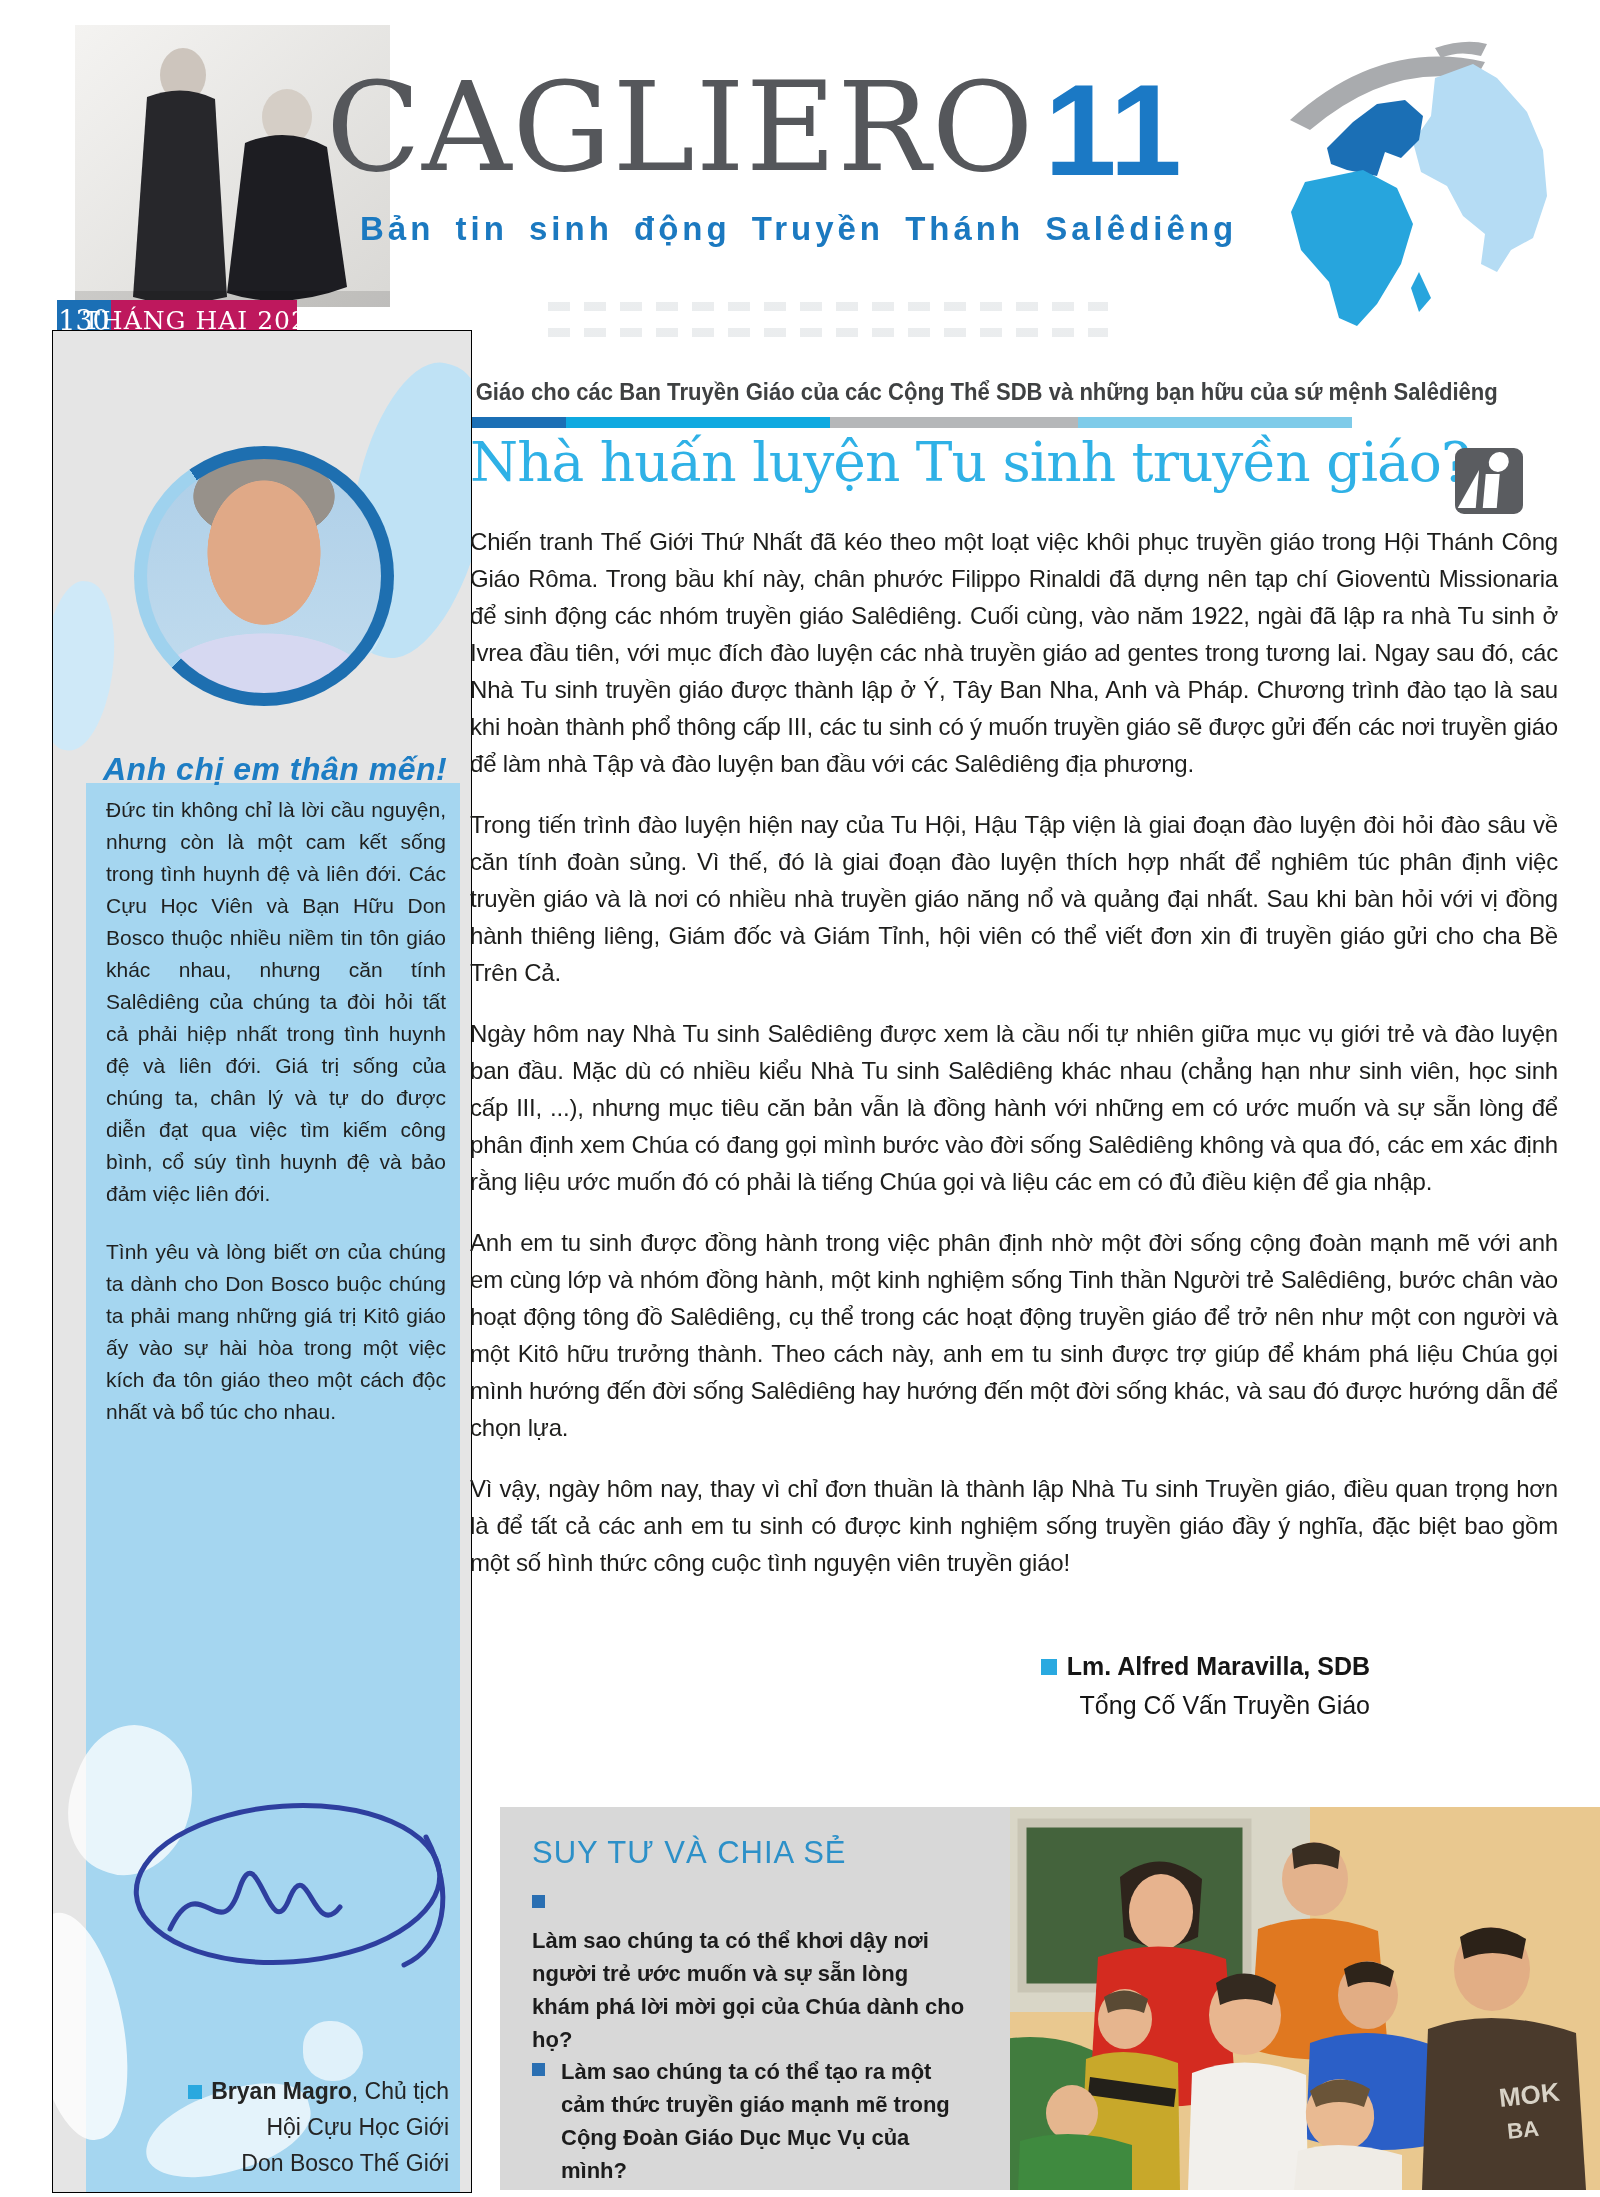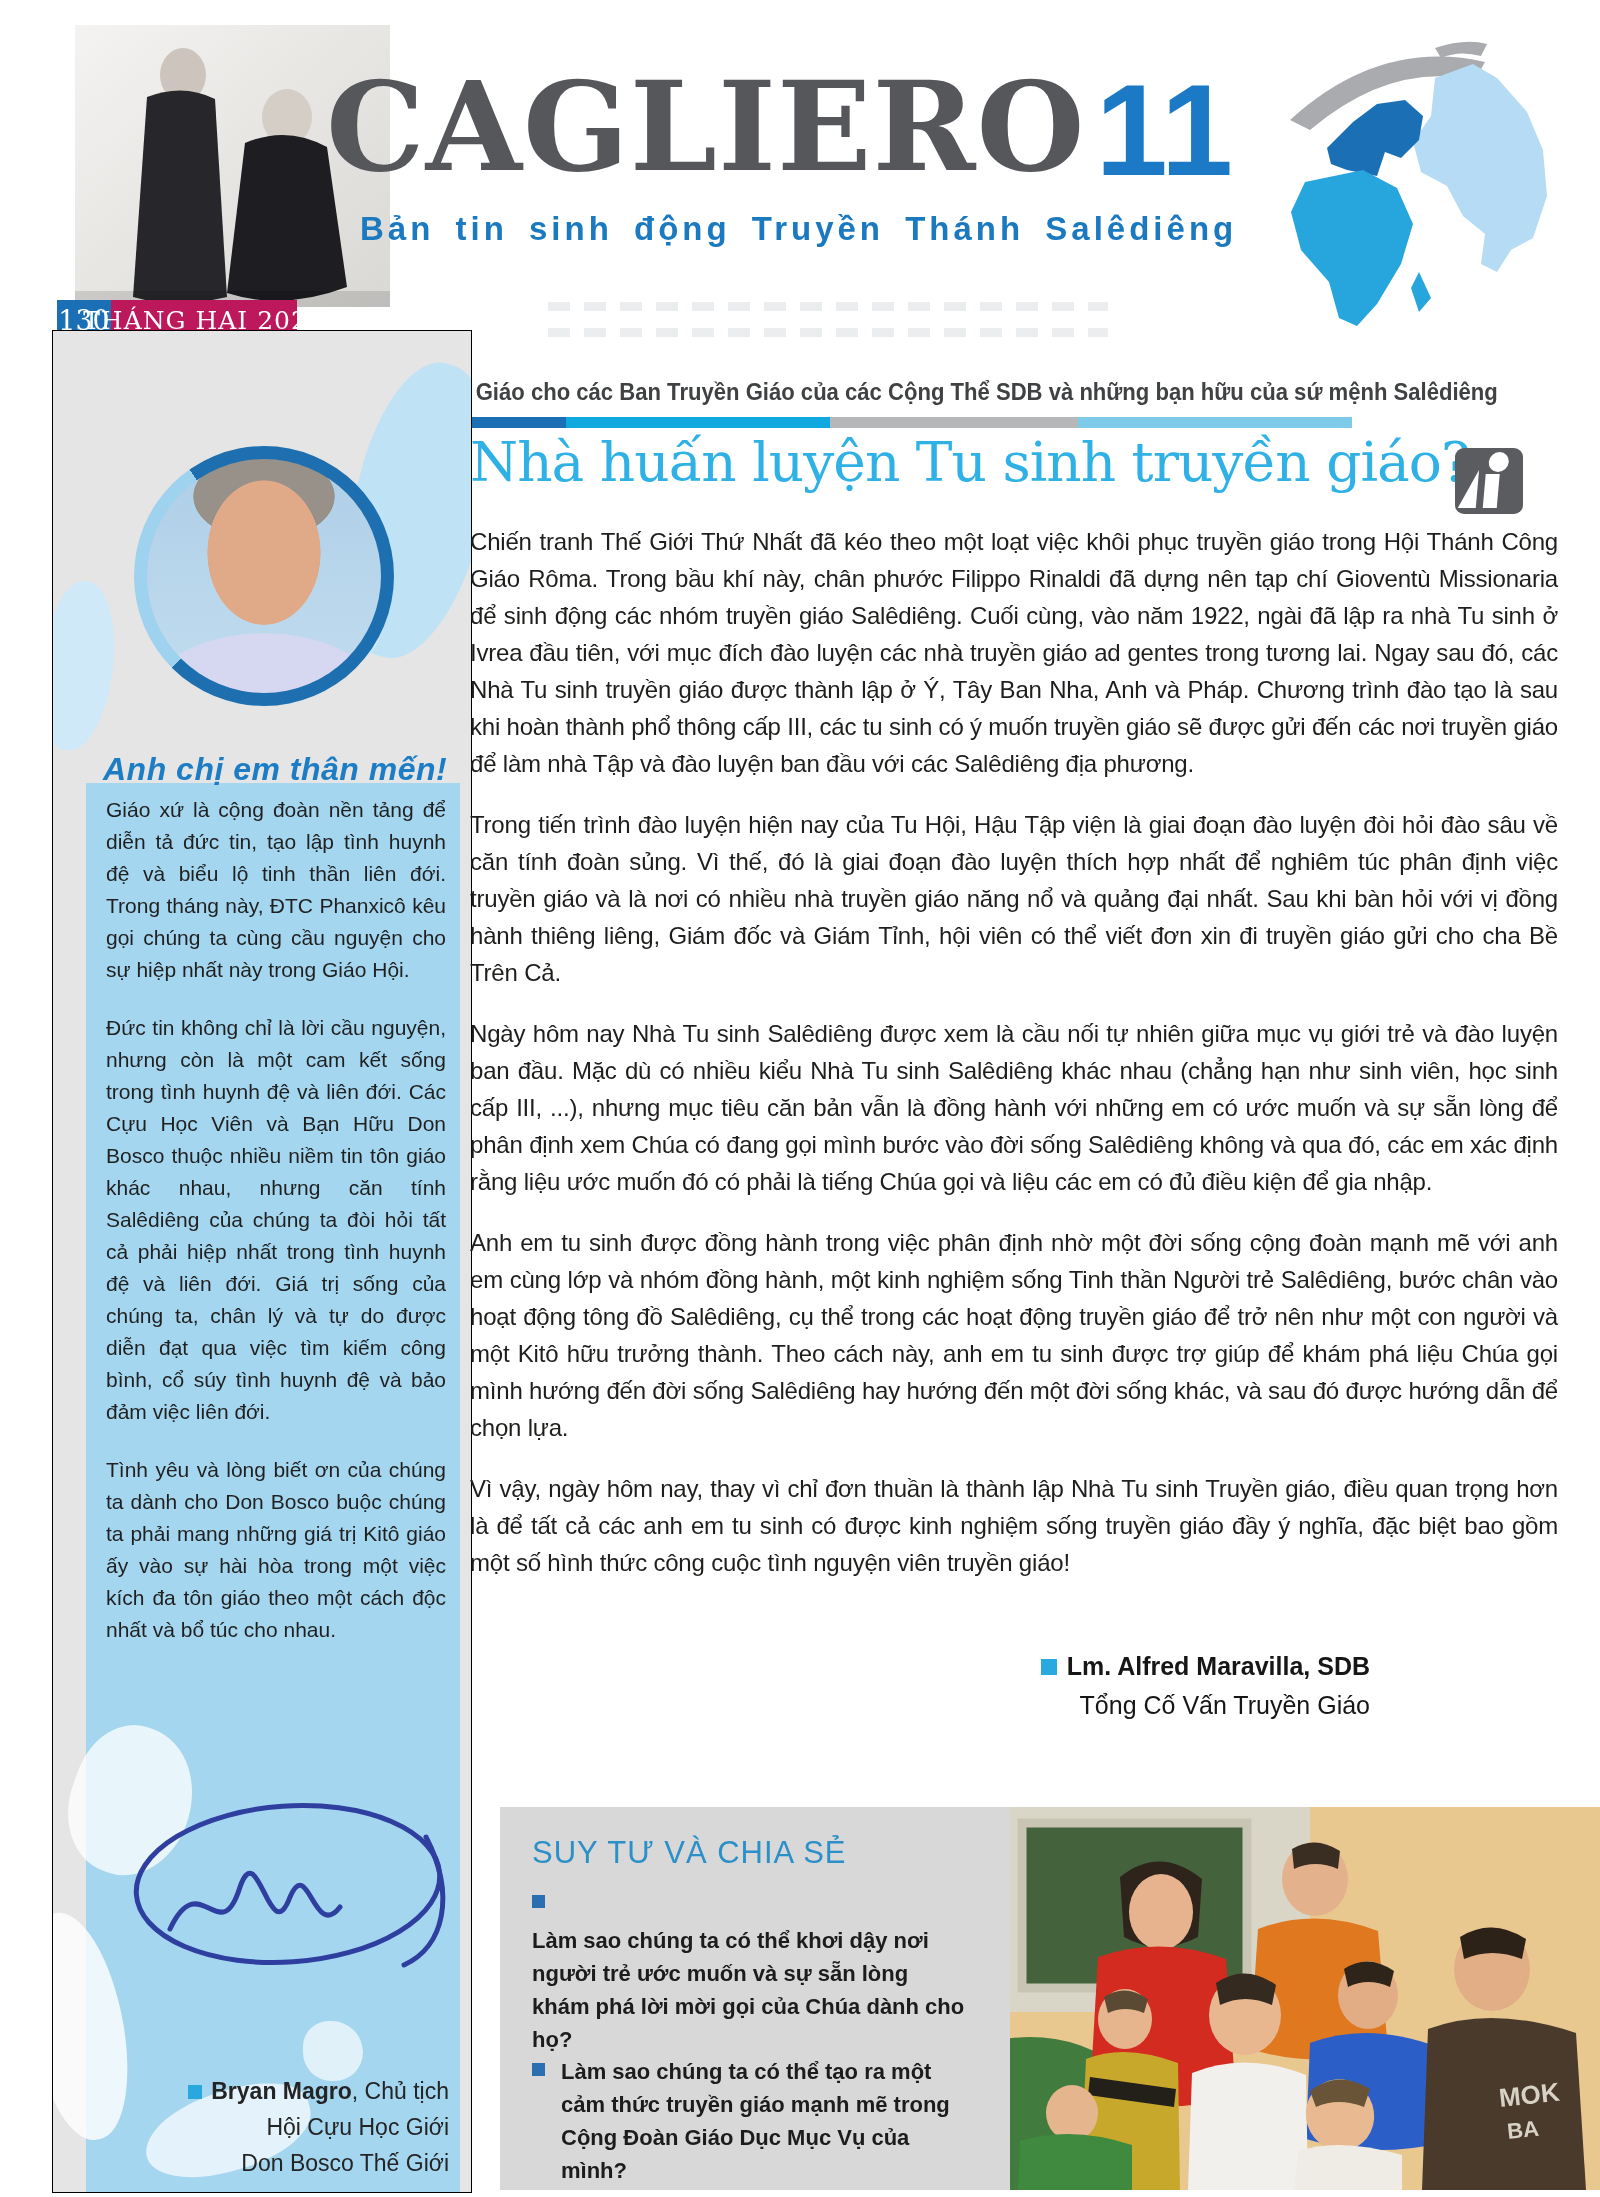--- a/index.html
+++ b/index.html
@@ -2,21 +2,21 @@
 <html><head>
 <meta charset="utf-8">
 <style>
   html,body{margin:0;padding:0;background:#fff;}
   .page{position:relative;width:1600px;height:2197px;background:#fff;overflow:hidden;
         font-family:"Liberation Sans",sans-serif;color:#1e1e1c;}
 
   
   .priests-photo{position:absolute;left:75px;top:25px;width:315px;height:282px;}
   .masthead-line{position:absolute;left:326px;top:58px;display:flex;align-items:flex-end;}
-  .masthead-title{font-family:"DejaVu Serif","Liberation Serif",serif;font-weight:700;
+  .masthead-title{font-family:"DejaVu Serif","Liberation Serif",serif;font-weight:400;
         font-size:124px;line-height:1.12;color:#55575b;letter-spacing:1px;}
   .masthead-number{font-family:"Liberation Sans",sans-serif;font-weight:700;
         font-size:130px;line-height:1.02;color:#1b79c5;margin-left:10px;}
   .masthead-subtitle{position:absolute;left:360px;top:210px;font-weight:700;font-size:33px;
         color:#1b79c0;letter-spacing:4px;word-spacing:8px;white-space:nowrap;}
   .globe{position:absolute;left:1235px;top:20px;width:365px;height:332px;}
 
   .issue-badge{position:absolute;left:57px;top:300px;display:flex;height:40px;
         font-family:"DejaVu Serif","Liberation Serif",serif;color:#fff;}
   .issue-badge .num{background:#1b6fb5;width:54px;display:flex;align-items:center;justify-content:center;
@@ -155,21 +155,20 @@
     <div class="map-blob blob-w3"></div>
     <div class="map-blob blob-w4"></div>
 
     <div class="avatar-ring">
       <div class="avatar"></div>
     </div>
 
     <div class="sb-greeting">Anh chị em thân mến!</div>
 
     <div class="sb-text">
-      <p>Giáo xứ là cộng đoàn nền tảng để diễn tả đức tin, tạo lập tình huynh đệ và biểu lộ tinh thần liên đới. Trong tháng này, ĐTC Phanxicô kêu gọi chúng ta cùng cầu nguyện cho sự hiệp nhất này trong Giáo Hội.</p>
       <p>Đức tin không chỉ là lời cầu nguyện, nhưng còn là một cam kết sống trong tình huynh đệ và liên đới. Các Cựu Học Viên và Bạn Hữu Don Bosco thuộc nhiều niềm tin tôn giáo khác nhau, nhưng căn tính Salêdiêng của chúng ta đòi hỏi tất cả phải hiệp nhất trong tình huynh đệ và liên đới. Giá trị sống của chúng ta, chân lý và tự do được diễn đạt qua việc tìm kiếm công bình, cổ súy tình huynh đệ và bảo đảm việc liên đới.</p>
       <p>Tình yêu và lòng biết ơn của chúng ta dành cho Don Bosco buộc chúng ta phải mang những giá trị Kitô giáo ấy vào sự hài hòa trong một việc kích đa tôn giáo theo một cách độc nhất và bổ túc cho nhau.</p>
     </div>
 
     <svg class="signature" viewBox="0 0 350 205" aria-hidden="true">
       <g fill="none" stroke="#2e3f9f" stroke-width="5" stroke-linecap="round">
         <ellipse cx="180" cy="105" rx="152" ry="78" transform="rotate(-4 180 105)"></ellipse>
         <path d="M62 150 C92 86 112 172 132 108 C150 56 162 172 182 118 C200 76 206 162 232 128"></path>
         <path d="M318 58 C348 116 336 168 296 186"></path>
       </g>

